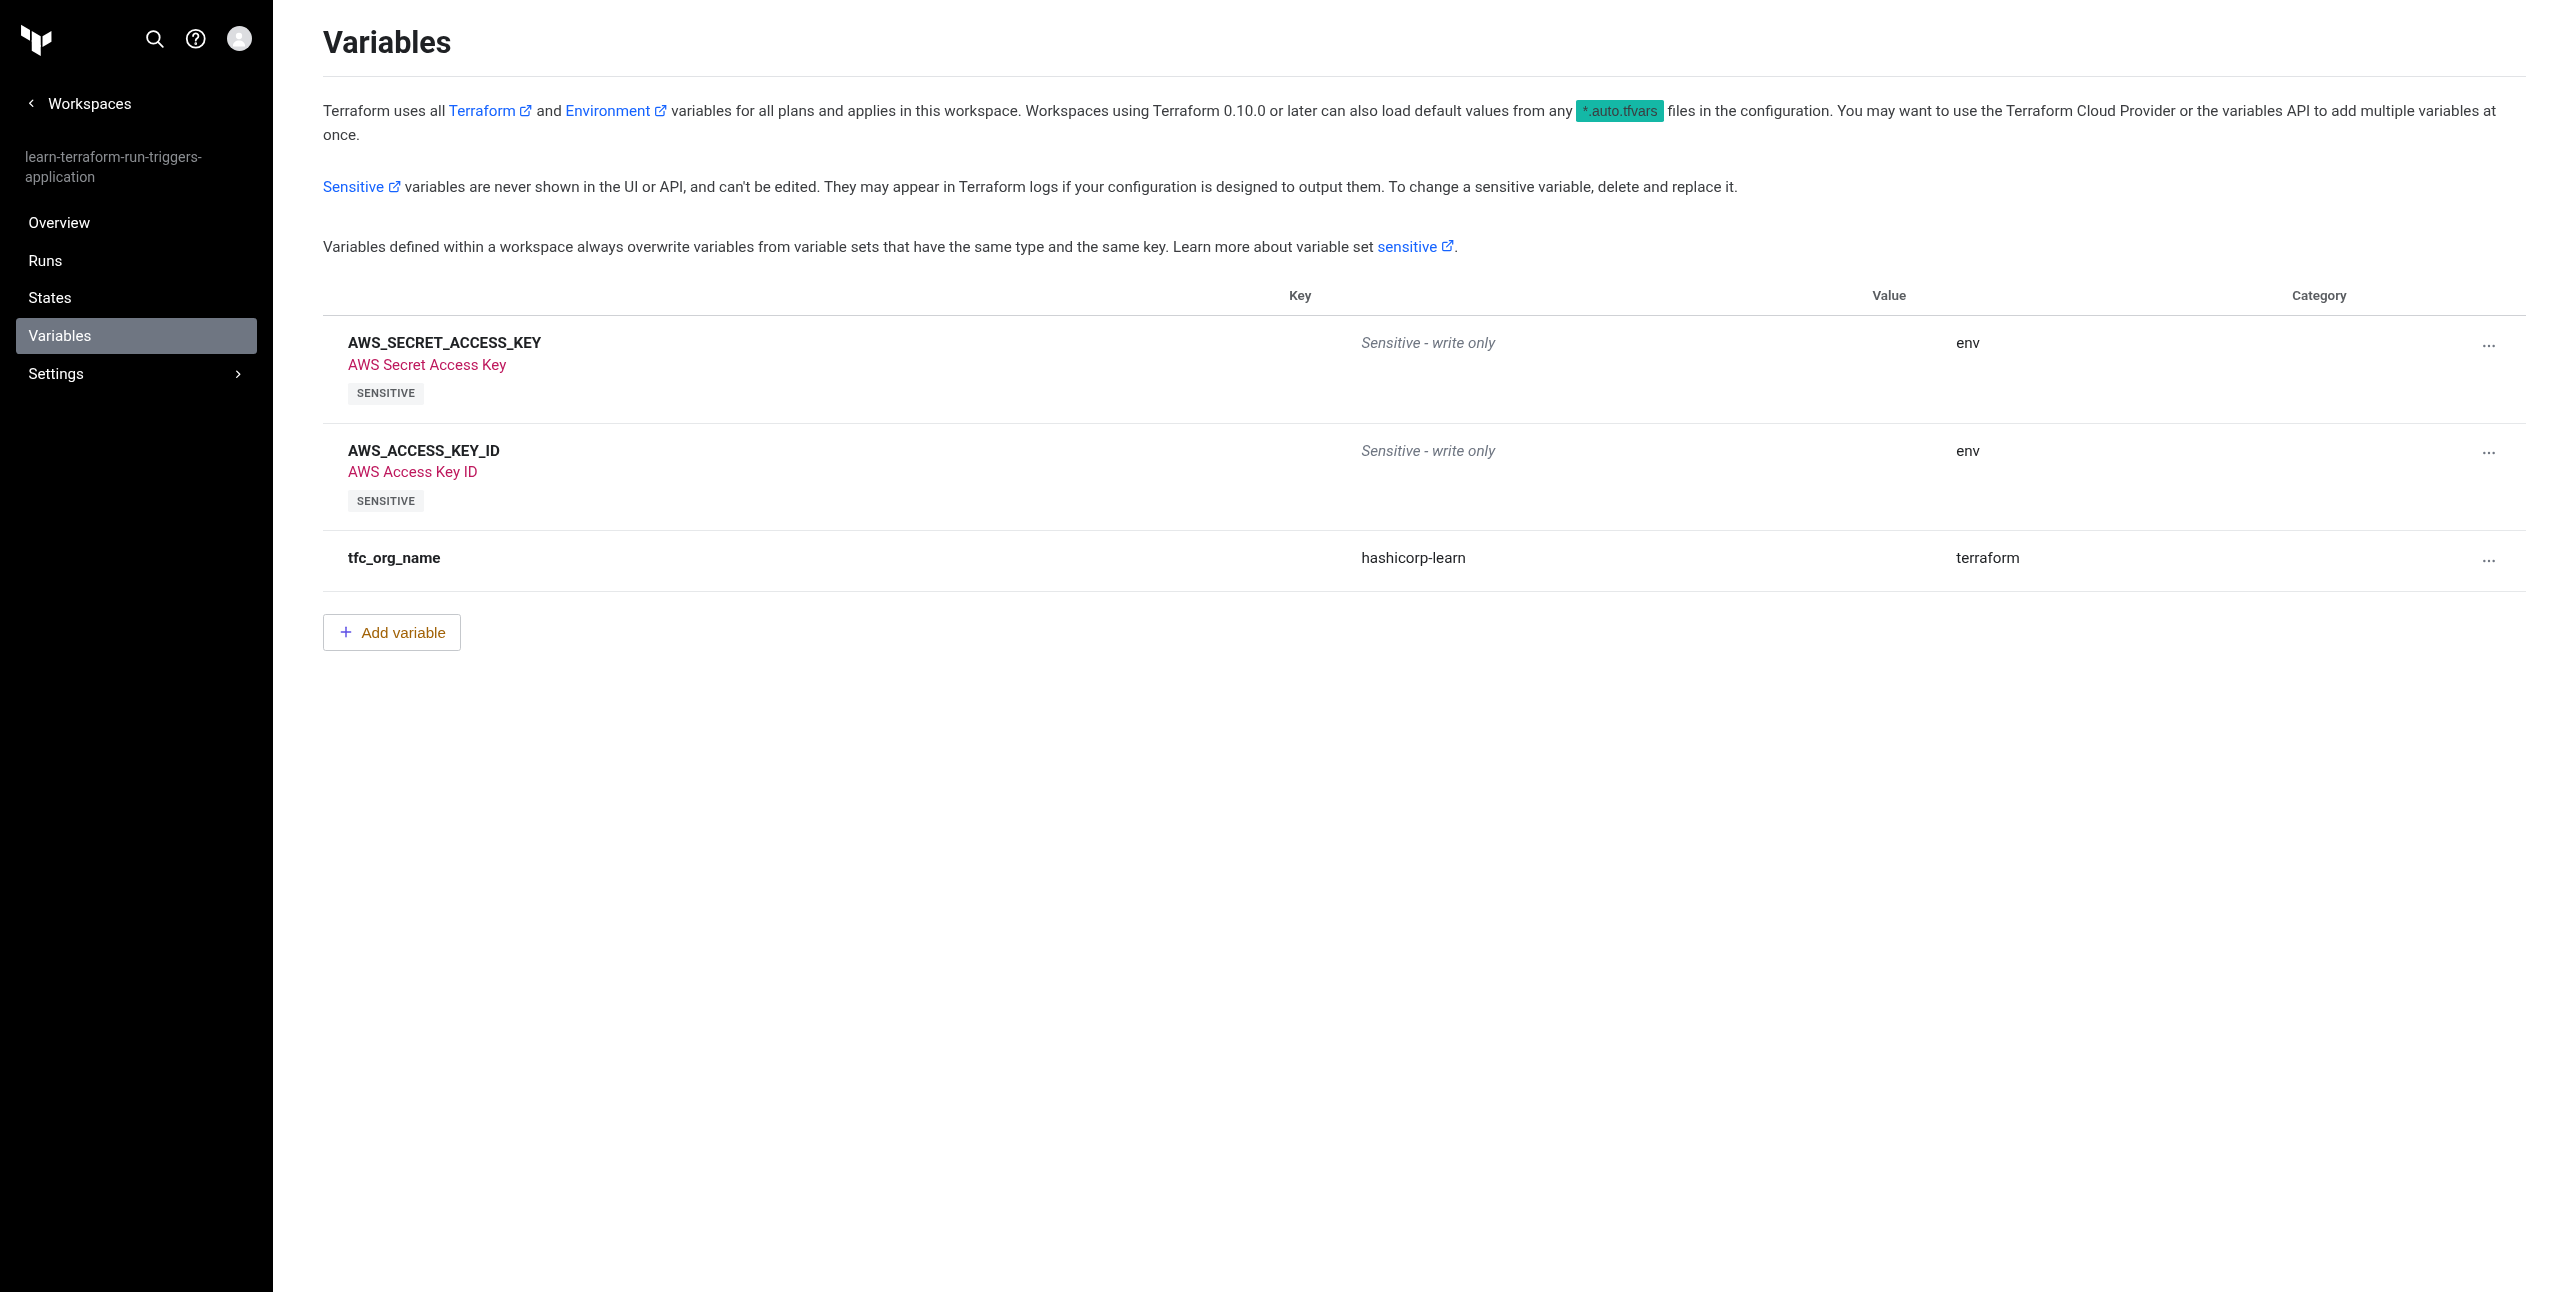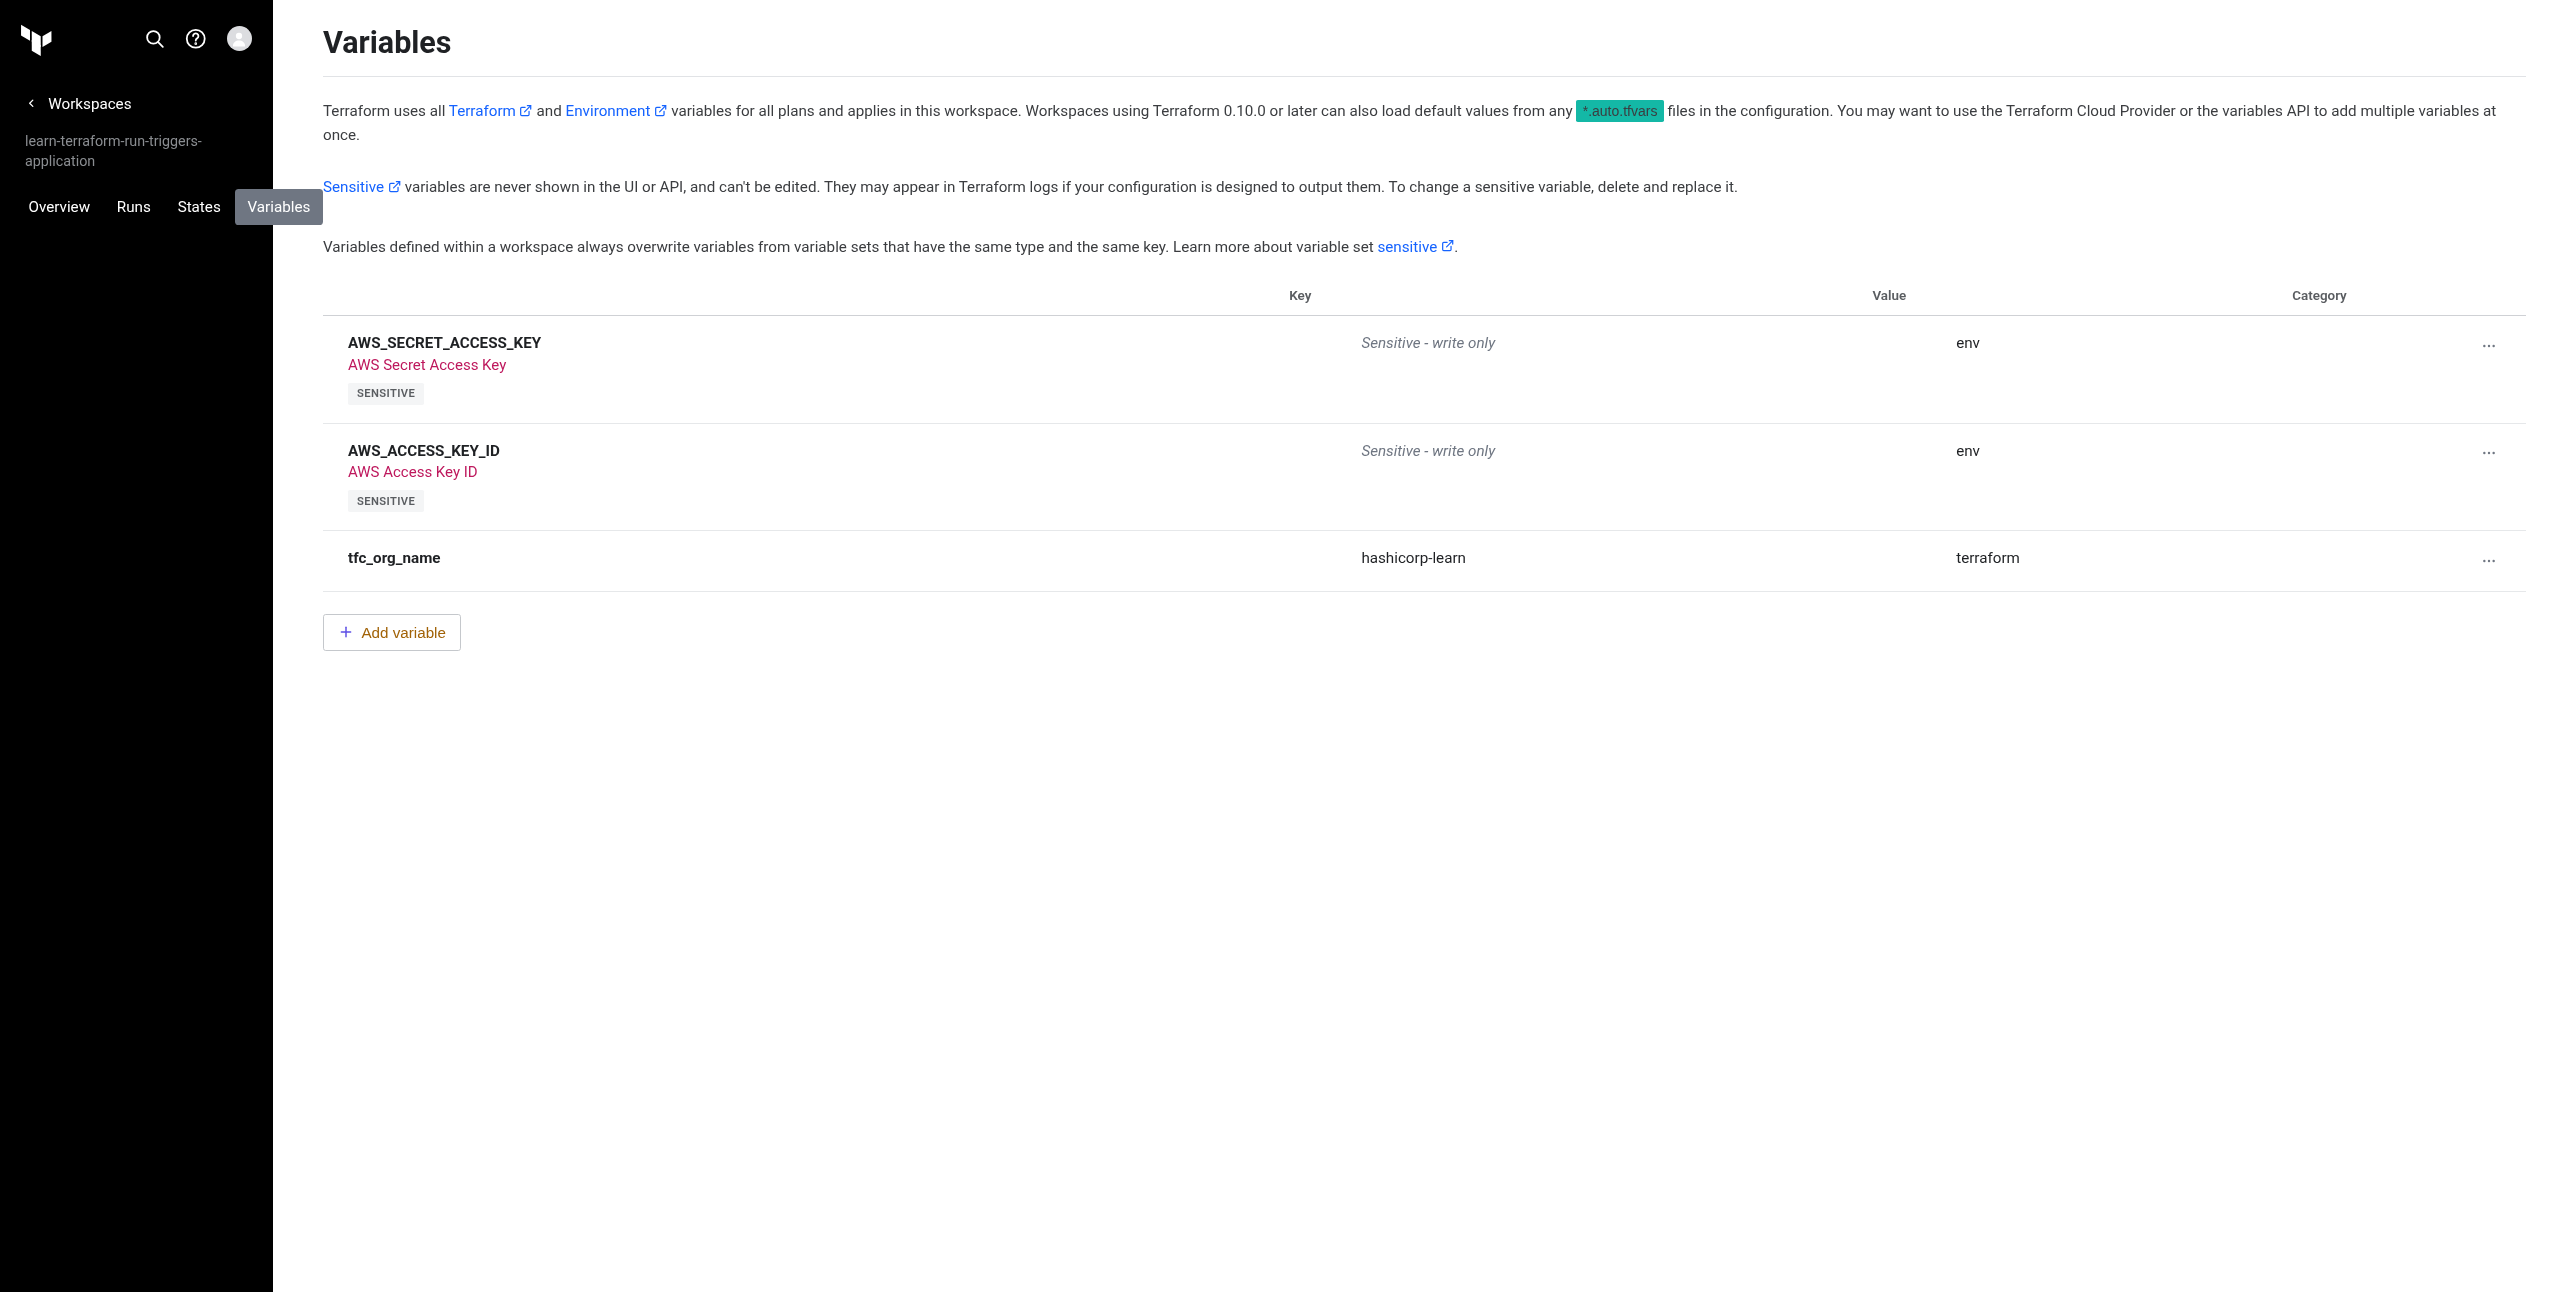--- a/index.html
+++ b/index.html
@@ -8,26 +8,26 @@
 
   
   .sidebar { width: 273px; background: #000; color: #fff; display: flex; flex-direction: column; padding: 21.5px 16px; }
   .sidebar-top { display: flex; align-items: center; justify-content: space-between; margin-bottom: 32px; padding: 0 5.4px; }
   .logo { width: 30.5px; height: 34px; }
   .sidebar-icons { display: flex; align-items: center; gap: 20px; }
   .icon-btn { cursor: pointer; display: flex; align-items: center; justify-content: center; }
   .avatar { width: 25px; height: 25px; border-radius: 50%; background: #dcdde0; display: flex; align-items: center; justify-content: center; }
   .avatar svg { fill: #fff; }
 
-  .nav-back { display: flex; align-items: center; gap: 10.8px; padding: 7.2px 9px; color: #fff; font-size: 15.2px; cursor: pointer; margin-bottom: 7px; }
+  .nav-back { display: flex; align-items: center; gap: 10.8px; padding: 7.2px 9px; color: #fff; font-size: 15.2px; cursor: pointer; margin-bottom: 23px; }
   .nav-back svg { stroke: #fff; }
 
   .workspace-name { color: #8a8d91; font-size: 14.3px; padding: 5.4px 9px 18px 9px; line-height: 1.35; }
 
-  .nav-list { list-style: none; display: flex; flex-direction: row; gap: 1.8px; }
+  .nav-list { list-style: none; display: flex; flex-direction: column; gap: 1.8px; }
   .nav-item { padding: 9px 12.5px; font-size: 15.2px; color: #fff; border-radius: 3.6px; cursor: pointer; display: flex; align-items: center; justify-content: space-between; }
   .nav-item.active { background: #6f7682; }
   .nav-item .chev { stroke: #fff; }
 
   
   .main { flex: 1; padding: 25px 50px 50px 50px; overflow: auto; }
   .page-title { font-size: 30.5px; font-weight: 700; padding-bottom: 16px; border-bottom: 0.9px solid #e1e3e6; margin-bottom: 23px; }
 
   .intro { font-size: 15.2px; line-height: 1.55; color: #3b3d40; margin-bottom: 29px; }
   .intro a, .link { color: #1563ff; text-decoration: none; cursor: pointer; }

